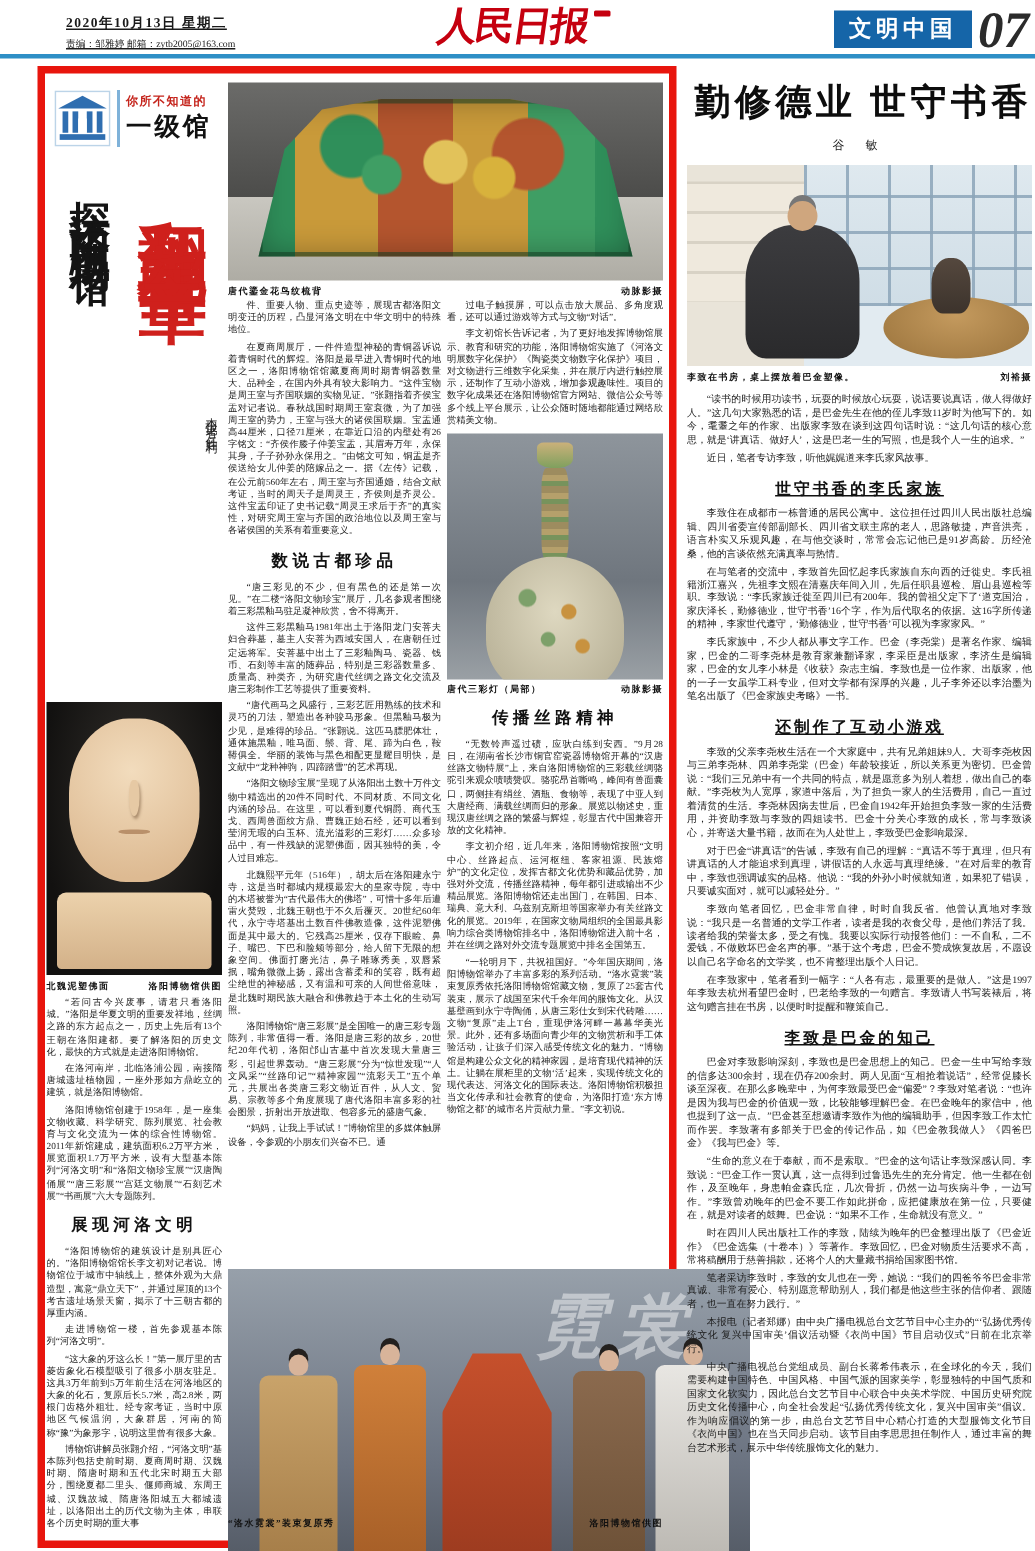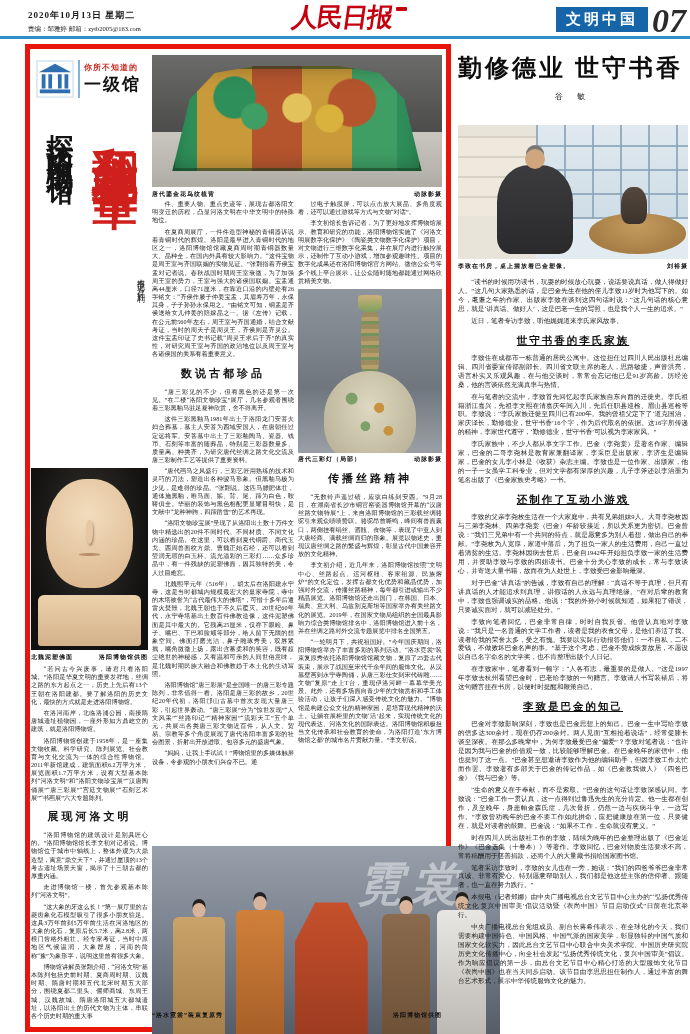--- a/index.html
+++ b/index.html
@@ -1,19 +1,19 @@
 <!DOCTYPE html>
 <html><head>
 <meta charset="utf-8">
 <style>
   html,body{margin:0;padding:0;background:#f2f2f0;}
   .page{position:relative;width:690px;height:1034px;background:#ffffff;overflow:hidden;
         font-family:"Liberation Serif","DejaVu Serif",serif;color:#1a1a1a;}
   
-  .hdr-left{position:absolute;left:28px;top:9px;}
+  .hdr-left{position:absolute;left:44px;top:9px;text-decoration:underline;}
   .hdr-date{font-size:9px;font-weight:bold;letter-spacing:1px;}
   .hdr-editor{font-size:6.5px;margin-top:3px;color:#222;}
   .masthead{position:absolute;left:292px;top:5px;display:flex;align-items:flex-start;}
   .masthead-text{font-size:26px;font-weight:bold;color:#c5000f;transform:skewX(-8deg);letter-spacing:-1px;line-height:1;}
   .masthead-badge{margin-left:4px;margin-top:2px;background:#c5000f;color:#fff;font-size:6px;
         writing-mode:vertical-rl;padding:2px 2px;line-height:1.1;border-radius:1px;}
   .section-box{position:absolute;left:556px;top:7px;width:92px;height:25px;background:#1565a8;color:#fff;
         font-family:"Liberation Sans","DejaVu Sans",sans-serif;font-weight:bold;font-size:15px;
         letter-spacing:3px;display:flex;align-items:center;justify-content:center;}
   .page-num{position:absolute;left:652px;top:2px;font-size:34px;font-weight:bold;font-style:italic;color:#2b2b2b;}
@@ -100,22 +100,22 @@
   #col1{left:31px;top:665px;width:117px;height:357px;}
   #col2{left:152px;top:200px;width:142px;height:614px;}
   #col3{left:298px;top:200px;width:144px;height:614px;}
   .bp{margin:0 0 3px;font-size:6.2px;line-height:1.32;text-align:justify;text-indent:2em;color:#1c1c1c;}
   .sec-h{margin:7px 0;text-align:center;font-size:11px;font-weight:bold;letter-spacing:3px;color:#111;
         font-family:"Liberation Sans","DejaVu Sans",sans-serif;}
   .cap-inline{display:flex;justify-content:space-between;margin:1px 0 2px;}
   
   .rcol{position:absolute;left:458px;top:52px;width:230px;height:976px;overflow:hidden;}
   .kicker{text-align:center;font-size:11.5px;letter-spacing:3px;margin:2px 0 7px;color:#111;}
-  .r-headline{text-align:left;font-size:24px;font-weight:900;letter-spacing:3px;margin:0 0 7px;color:#0d0d0d;}
-  .r-author{text-align:center;font-size:8px;letter-spacing:6px;margin:0 0 23px;color:#222;}
+  .r-headline{text-align:right;font-size:24px;font-weight:900;letter-spacing:3px;margin:0 0 7px;color:#0d0d0d;}
+  .r-author{text-align:center;font-size:8px;letter-spacing:6px;margin:0 0 8px;color:#222;}
   .ph-study{position:relative;width:230px;height:134px;overflow:hidden;
         background:linear-gradient(90deg,#e9e4d9 0 34%,#e2ebf1 34%);}
   .study-win{position:absolute;left:34%;top:0;right:0;bottom:30%;
         background:repeating-linear-gradient(90deg,rgba(140,165,185,.85) 0 2px,rgba(0,0,0,0) 2px 28px),
                    repeating-linear-gradient(0deg,rgba(140,165,185,.85) 0 2px,rgba(0,0,0,0) 2px 24px),
                    linear-gradient(180deg,#dfe9ef,#cfdde6);}
   .study-cab{position:absolute;left:0;top:8%;width:34%;height:60%;
         background:repeating-linear-gradient(0deg,#efe9dd 0 18px,#d8d2c5 18px 20px);}
   .study-figure{position:absolute;left:17%;bottom:4%;width:33%;height:66%;
         background:linear-gradient(180deg,#3c3c3f,#2a2a2c);border-radius:42% 42% 18% 18%;}

